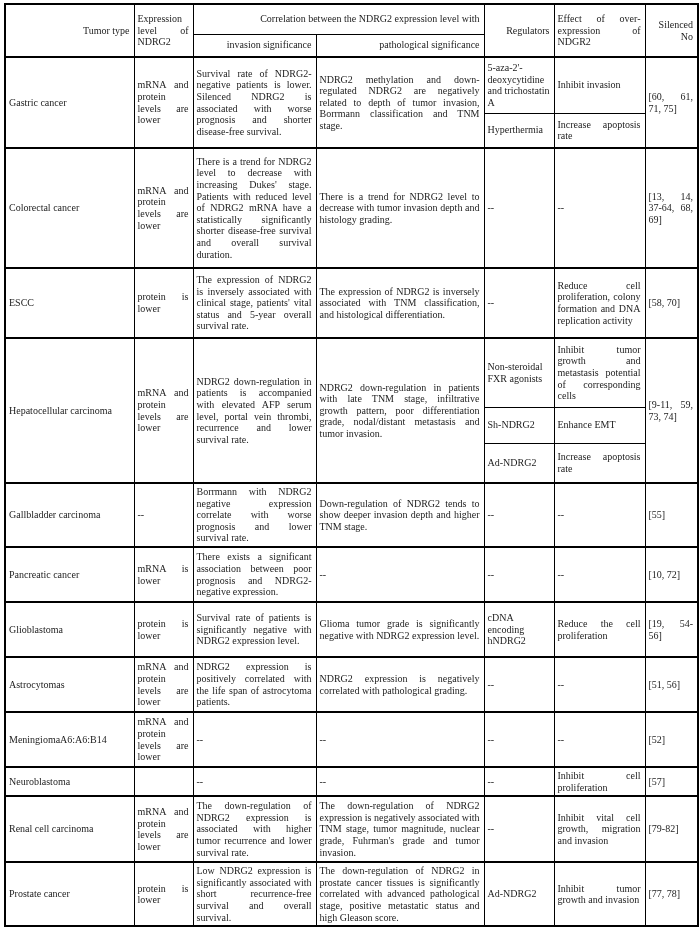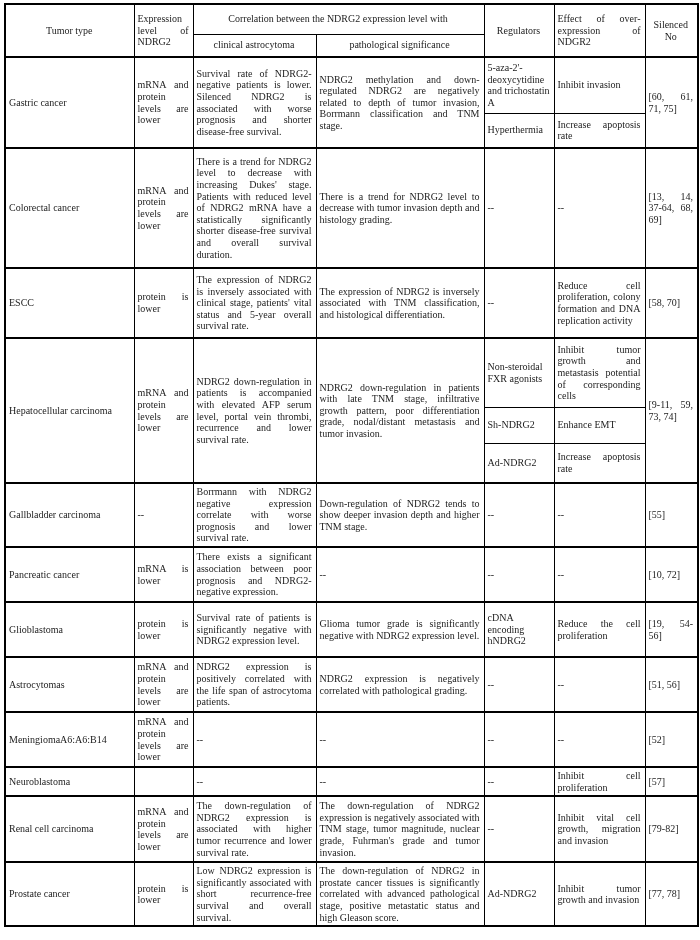--- a/index.html
+++ b/index.html
@@ -19,21 +19,21 @@
   table.ndrg2 th, table.ndrg2 td {
     border: 1px solid #000;
     vertical-align: middle;
     padding: 2px 4px 2px 3px;
     font-size: 10px;
     line-height: 11.6px;
     font-weight: normal;
     text-align: justify;
     overflow: hidden;
   }
-  table.ndrg2 th { text-align: center; }
+  table.ndrg2 th { text-align: right; }
   table.ndrg2 th.grpH { text-align: left; }
   tr.grp > td { border-top-width: 2px; }
   td.c-tumor { text-align: left; }
   td.c-ref { text-align: justify; margin-top: 8px; }
 </style>
 </head>
 <body>
 
 <table class="ndrg2">
   <colgroup>
@@ -48,21 +48,21 @@
   <thead>
     <tr style="height:30px">
       <th rowspan="2">Tumor type</th>
       <th rowspan="2" class="grpH" style="text-align:justify">Expression level of NDRG2</th>
       <th colspan="2">Correlation between the NDRG2 expression level with</th>
       <th rowspan="2">Regulators</th>
       <th rowspan="2" style="text-align:justify">Effect of over-expression of NDGR2</th>
       <th rowspan="2">Silenced No</th>
     </tr>
     <tr style="height:23px">
-      <th>clinical astrocytoma</th>
+      <th>invasion significance</th>
       <th>pathological significance</th>
     </tr>
   </thead>
   <tbody>
 
     <tr class="grp" style="height:56px">
       <td rowspan="2" class="c-tumor">Gastric cancer</td>
       <td rowspan="2">mRNA and protein levels are lower</td>
       <td rowspan="2">Survival rate of NDRG2-negative patients is lower. Silenced NDRG2 is associated with worse prognosis and shorter disease-free survival.</td>
       <td rowspan="2">NDRG2 methylation and down-regulated NDRG2 are negatively related to depth of tumor invasion, Borrmann classification and TNM stage.</td>

